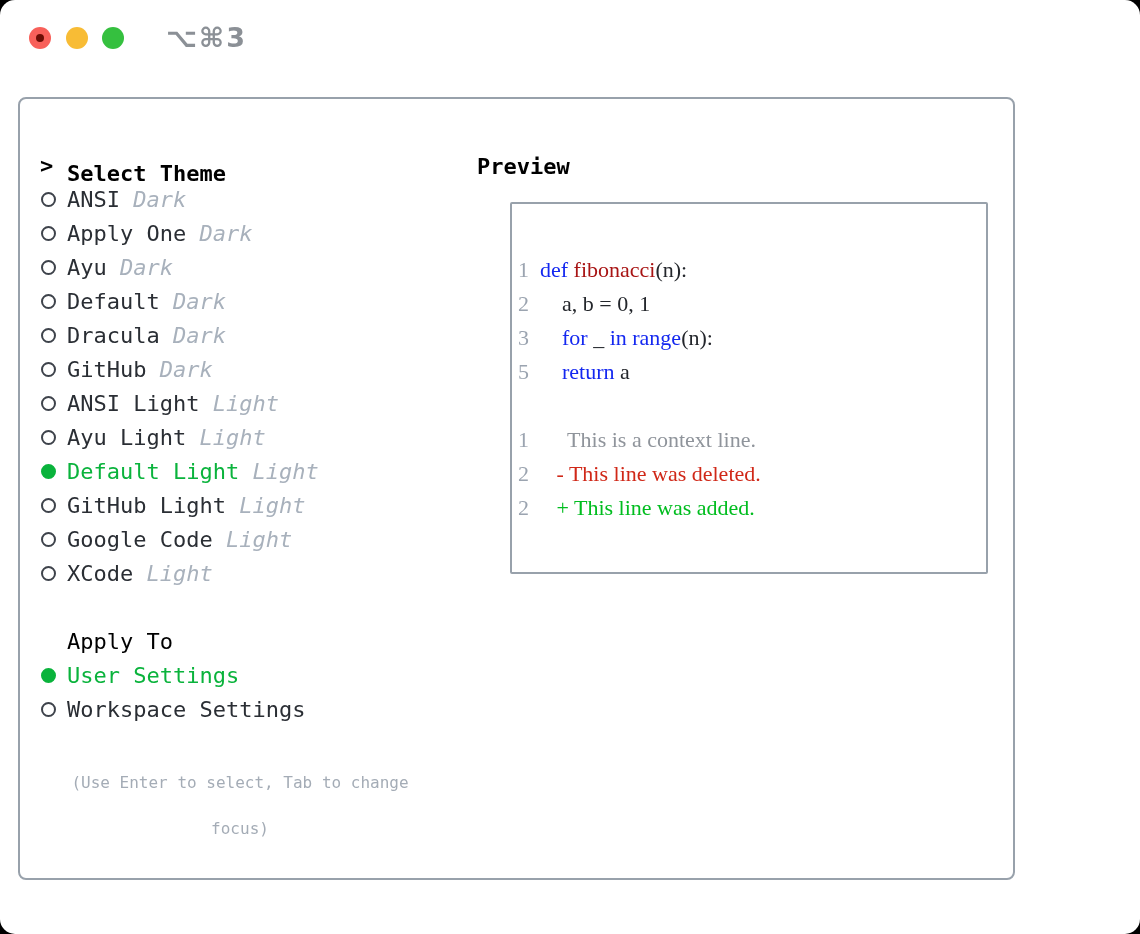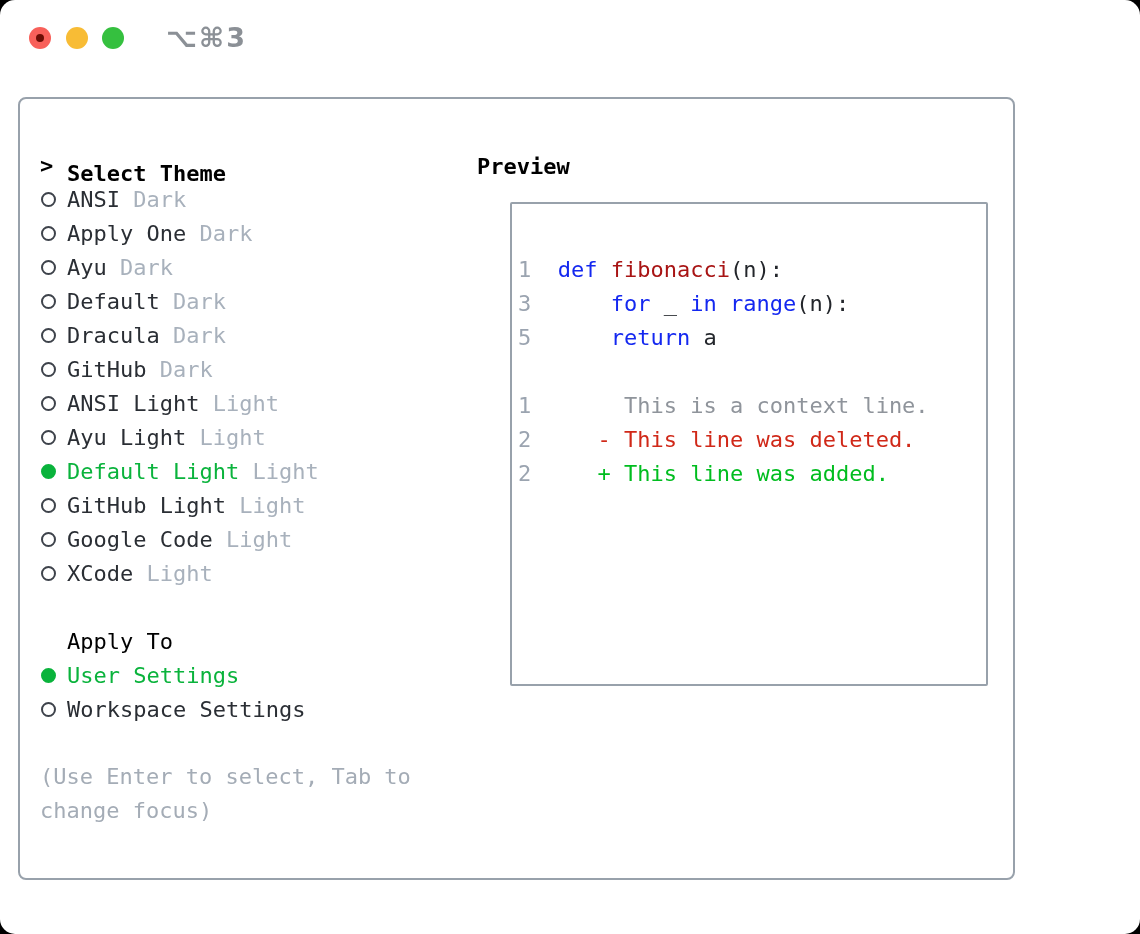--- a/index.html
+++ b/index.html
@@ -38,34 +38,35 @@
   .prompt{font-weight:bold;color:#000;}
   .hdr{font-weight:bold;color:#000;margin-top:16px;}
   .hdr-plain{color:#000;}
   .radio{
     width:11px;height:11px;border:2px solid var(--radio);border-radius:50%;
     margin-left:1px;box-sizing:content-box;
   }
   .radio.sel{background:var(--green);border-color:var(--green);}
   .name{color:var(--dark);}
   .name.sel{color:var(--green);}
-  .suffix{color:var(--gray-light);}
+  .suffix{color:var(--gray-light);font-style:italic;}
   .spacer{height:34px;}
   .hint{
-    font-size:22px;line-height:34px;color:var(--hint);max-width:400px;
+    font-size:16px;line-height:46px;color:var(--hint);max-width:400px;text-align:center;
   }
   
   .preview-label{
     position:absolute;left:457px;top:51px;font-size:22px;line-height:34px;
     font-weight:bold;color:#000;
   }
   .preview-box{
-    position:absolute;left:490px;top:103px;width:478px;height:484px;
+    position:absolute;left:490px;top:103px;width:478px;height:372px;
     border:2px solid var(--border);border-radius:2px;box-sizing:border-box;
     overflow:hidden;
+    font-family:Liberation Serif, serif;
   }
   .code{padding:49px 4px 0 6px;}
   .code-line{
     height:34px;line-height:34px;font-size:22px;white-space:pre;color:var(--plain);
   }
   .ln{color:var(--lineno);}
   .kw{color:var(--kw);}
   .fn{color:var(--fn);}
   .pl{color:var(--plain);}
   .ctx{color:var(--ctx);}
@@ -218,20 +219,21 @@
       <div class="spacer"></div>
 
       <div class="hint">(Use Enter to select, Tab to change focus)</div>
     </div>
 
     <div class="preview-label">Preview</div>
 
     <div class="preview-box">
       <div class="code" id="code-preview">
           <div class="code-line"><span class="ln">1  </span><span class="kw">def</span><span class="pl"> </span><span class="fn">fibonacci</span><span class="pl">(n):</span></div>
+          <div class="code-line"><span class="ln">2  </span><span class="pl">    a, b = 0, 1</span></div>
           <div class="code-line"><span class="ln">3  </span><span class="pl">    </span><span class="kw">for</span><span class="pl"> _ </span><span class="kw">in</span><span class="pl"> </span><span class="kw">range</span><span class="pl">(n):</span></div>
           <div class="code-line"><span class="ln">5  </span><span class="pl">    </span><span class="kw">return</span><span class="pl"> a</span></div>
           <div class="code-line"></div>
           <div class="code-line"><span class="ln">1  </span><span class="ctx">     This is a context line.</span></div>
           <div class="code-line"><span class="ln">2  </span><span class="del">   - This line was deleted.</span></div>
           <div class="code-line"><span class="ln">2  </span><span class="add">   + This line was added.</span></div>
         </div>
     </div>
 
   </div>

